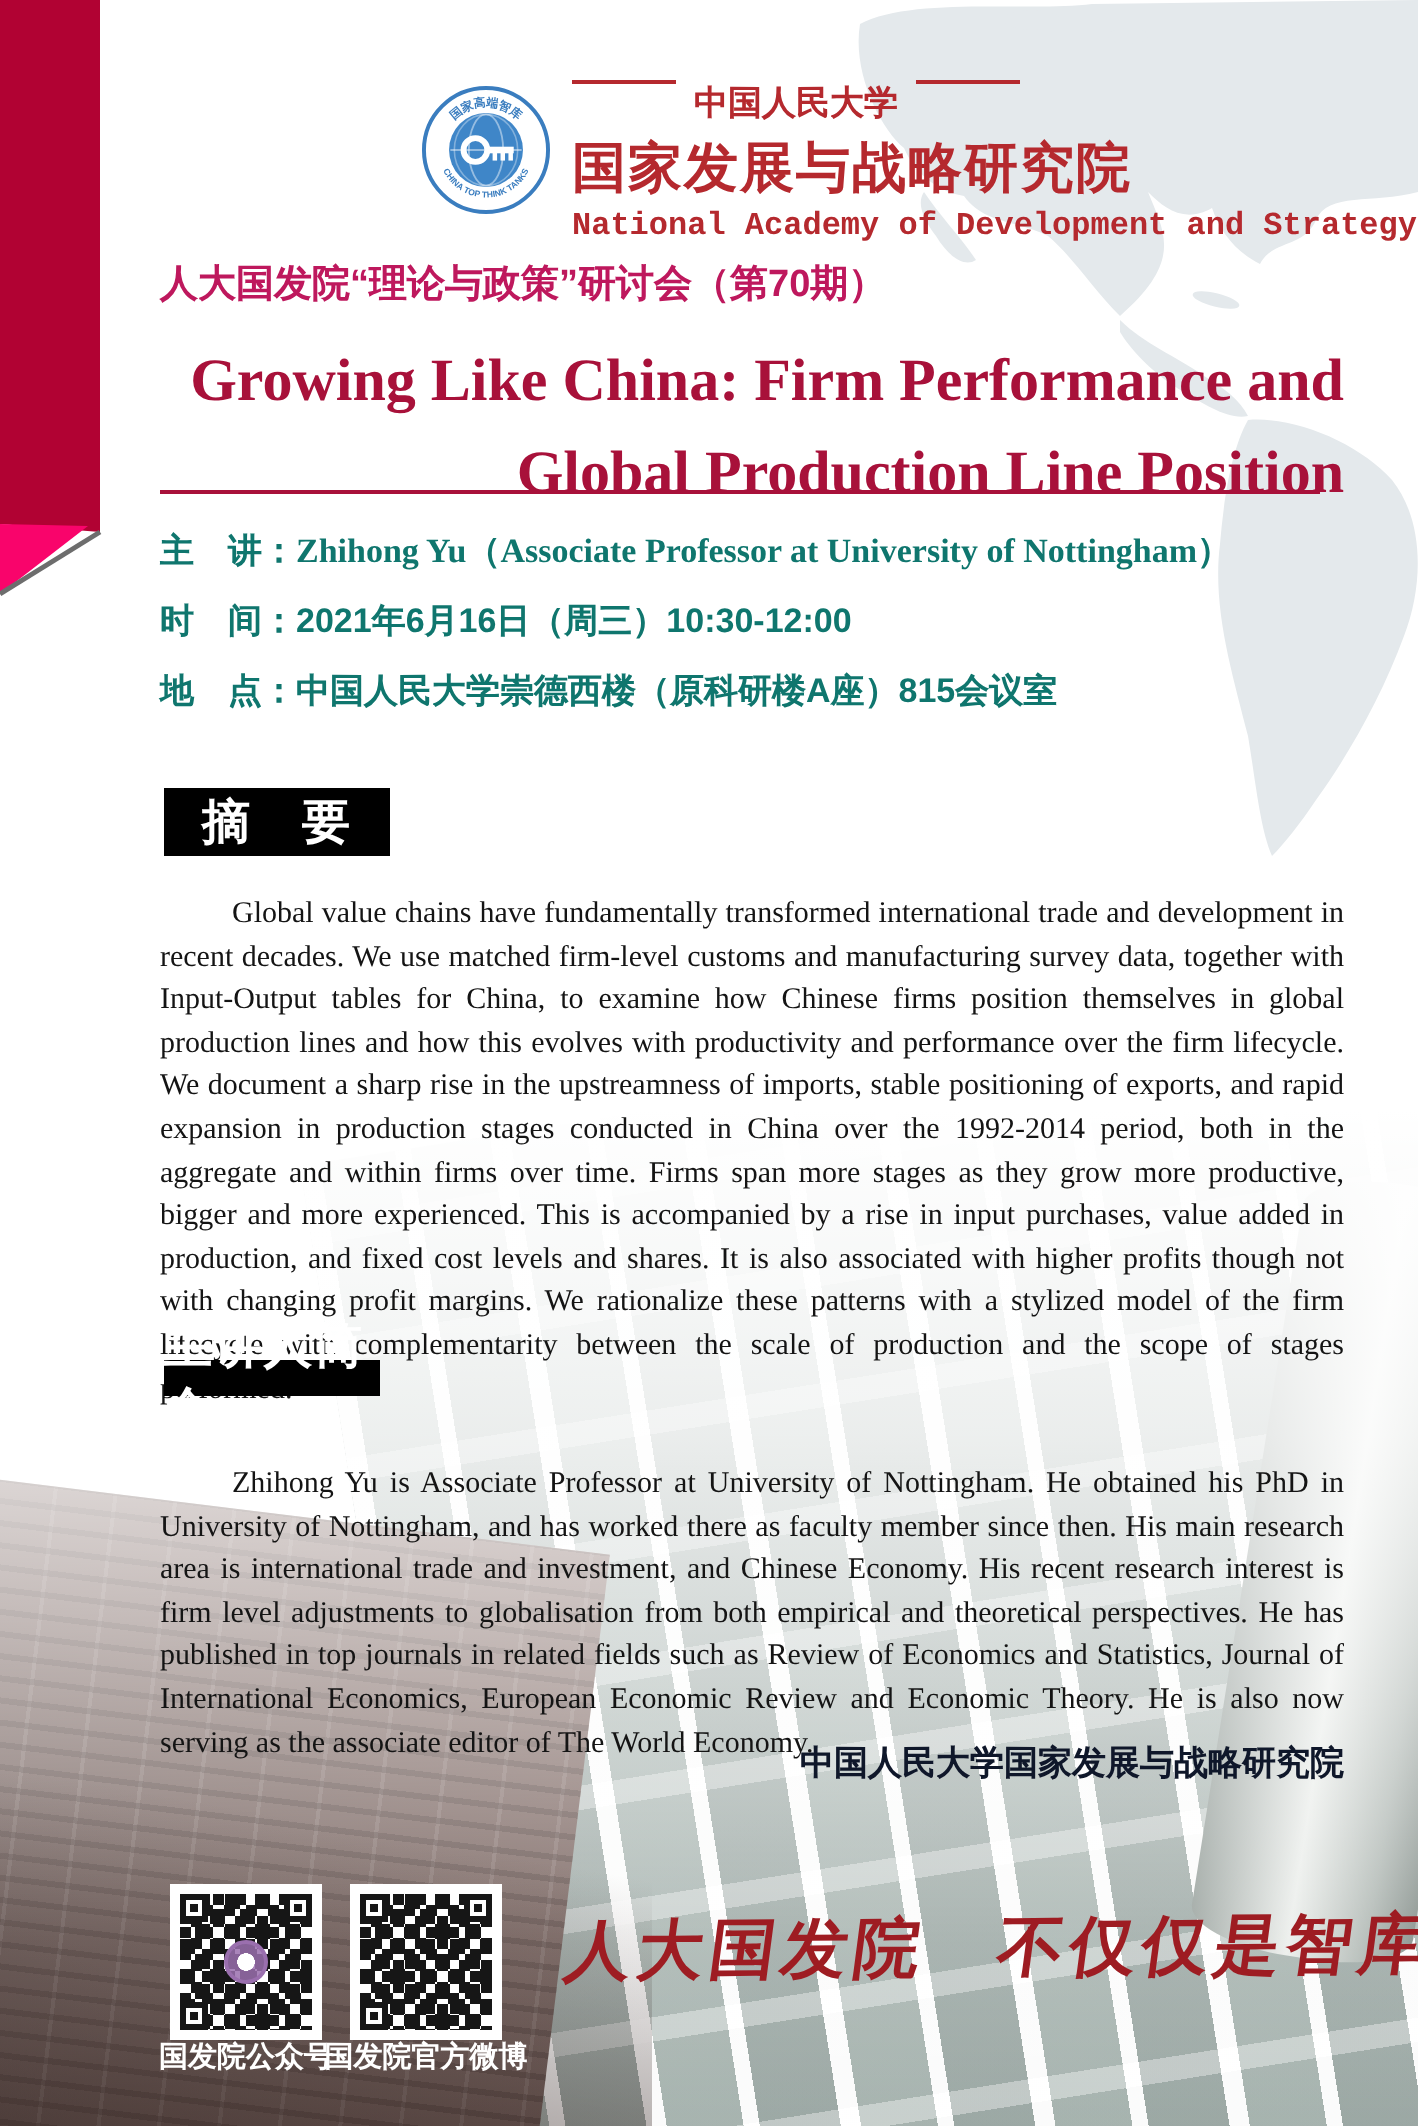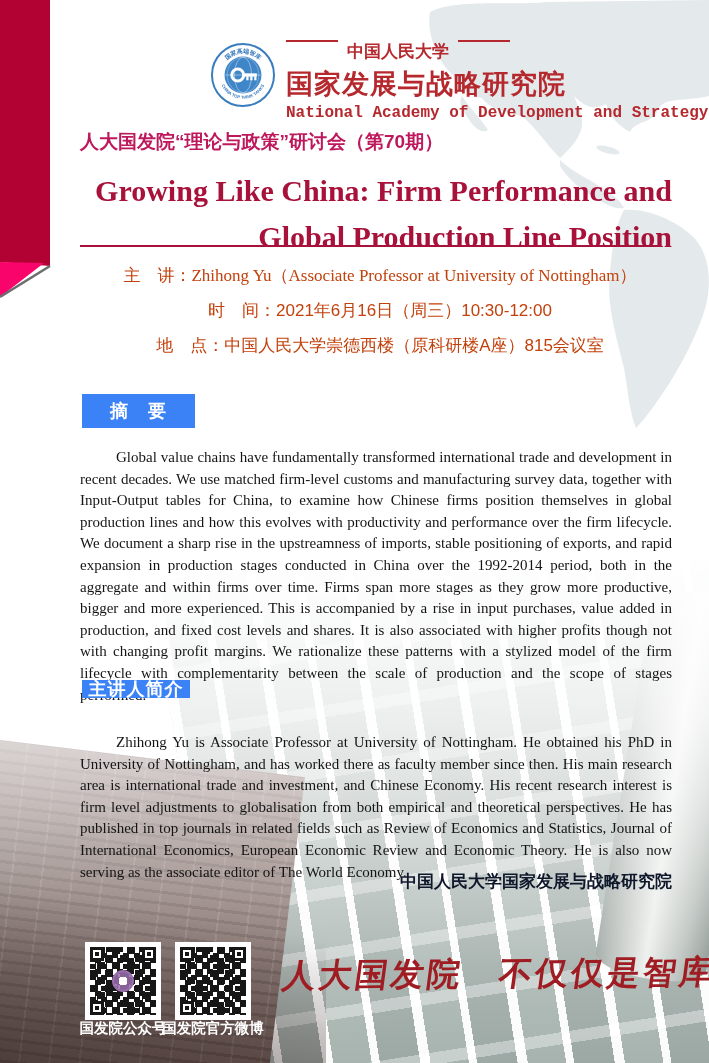--- a/index.html
+++ b/index.html
@@ -42,26 +42,26 @@
   .academy-cn{margin-top:3px;font-family:Liberation Sans, sans-serif;font-weight:bold;
     font-size:27px;letter-spacing:1px;white-space:nowrap;}
   .academy-en{margin-top:2px;font-family:Liberation Mono, monospace;font-weight:bold;font-size:16px;white-space:nowrap;}
   
   .series{position:absolute;left:80px;top:129px;z-index:2;font-size:19px;font-weight:bold;color:#be185d;}
   .title{position:absolute;left:80px;top:168px;width:592px;z-index:2;text-align:right;
     font-family:"Liberation Serif",serif;font-weight:bold;font-size:30px;line-height:46px;color:#a8113a;}
   .divider{position:absolute;left:80px;top:245px;width:580px;height:2px;background:#a8113a;z-index:2;}
   
   .details{position:absolute;left:80px;top:258px;width:600px;z-index:2;}
-  .drow{line-height:35px;font-size:17px;font-weight:normal;color:#c2410c;white-space:nowrap;text-align:center;}
+  .drow{line-height:35px;font-size:17px;font-weight:bold;color:#0f766e;white-space:nowrap;}
   .drow .val-latin{font-family:"Liberation Serif",serif;}
   
-  .badge{position:absolute;z-index:2;background:#3b82f6;color:#fff;
+  .badge{position:absolute;z-index:2;background:#000000;color:#fff;
     display:flex;align-items:center;justify-content:center;
-    font-weight:bold;font-size:18px;letter-spacing:1px;font-family:Liberation Serif, serif;}
+    font-weight:bold;font-size:24px;letter-spacing:1px;font-family:Liberation Serif, serif;}
   .badge.abstract{left:82px;top:394px;width:113px;height:34px;}
   .badge.bio{left:82px;top:680px;width:108px;height:18px;}
   
   .para{position:absolute;left:80px;width:592px;z-index:2;
     font-family:"Liberation Serif",serif;font-size:15px;line-height:21.6px;
     text-align:justify;color:#141414;text-indent:2.4em;}
   .para.abstract-text{top:447px;}
   .para.bio-text{top:732px;}
   .signature{position:absolute;left:80px;top:870px;width:592px;z-index:2;text-align:right;
     font-weight:bold;font-size:17px;color:#0f172a;}

